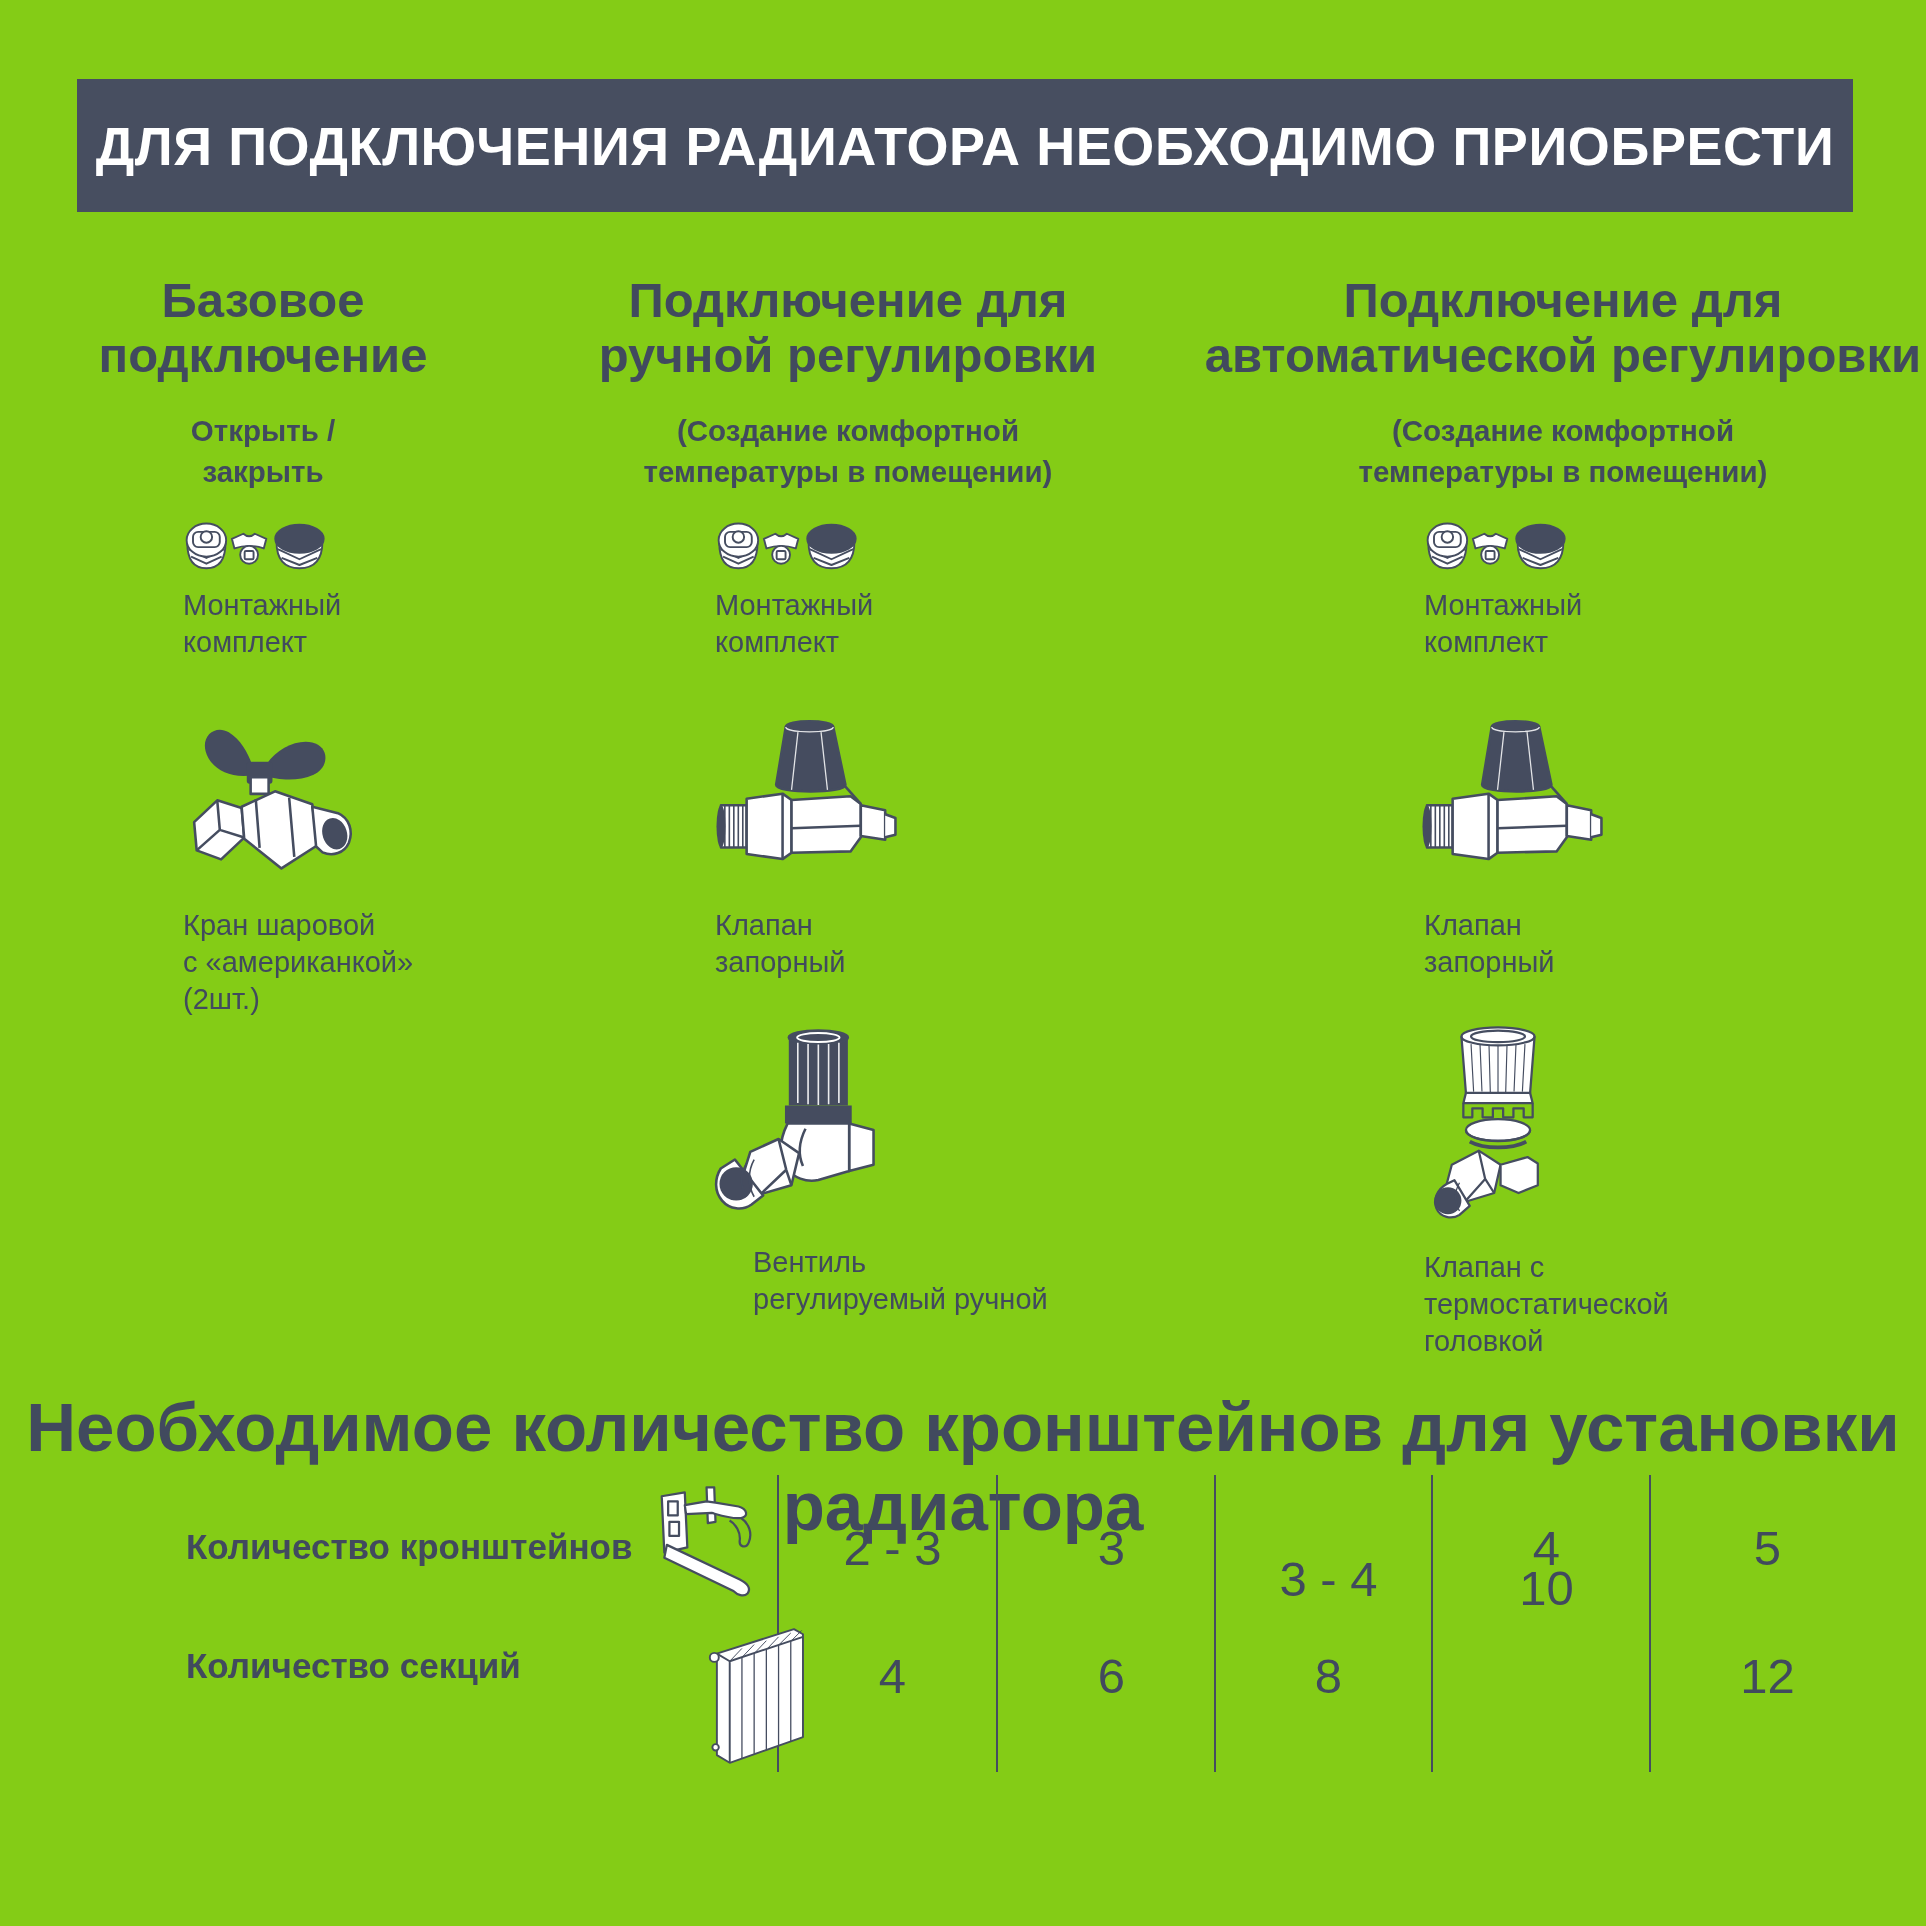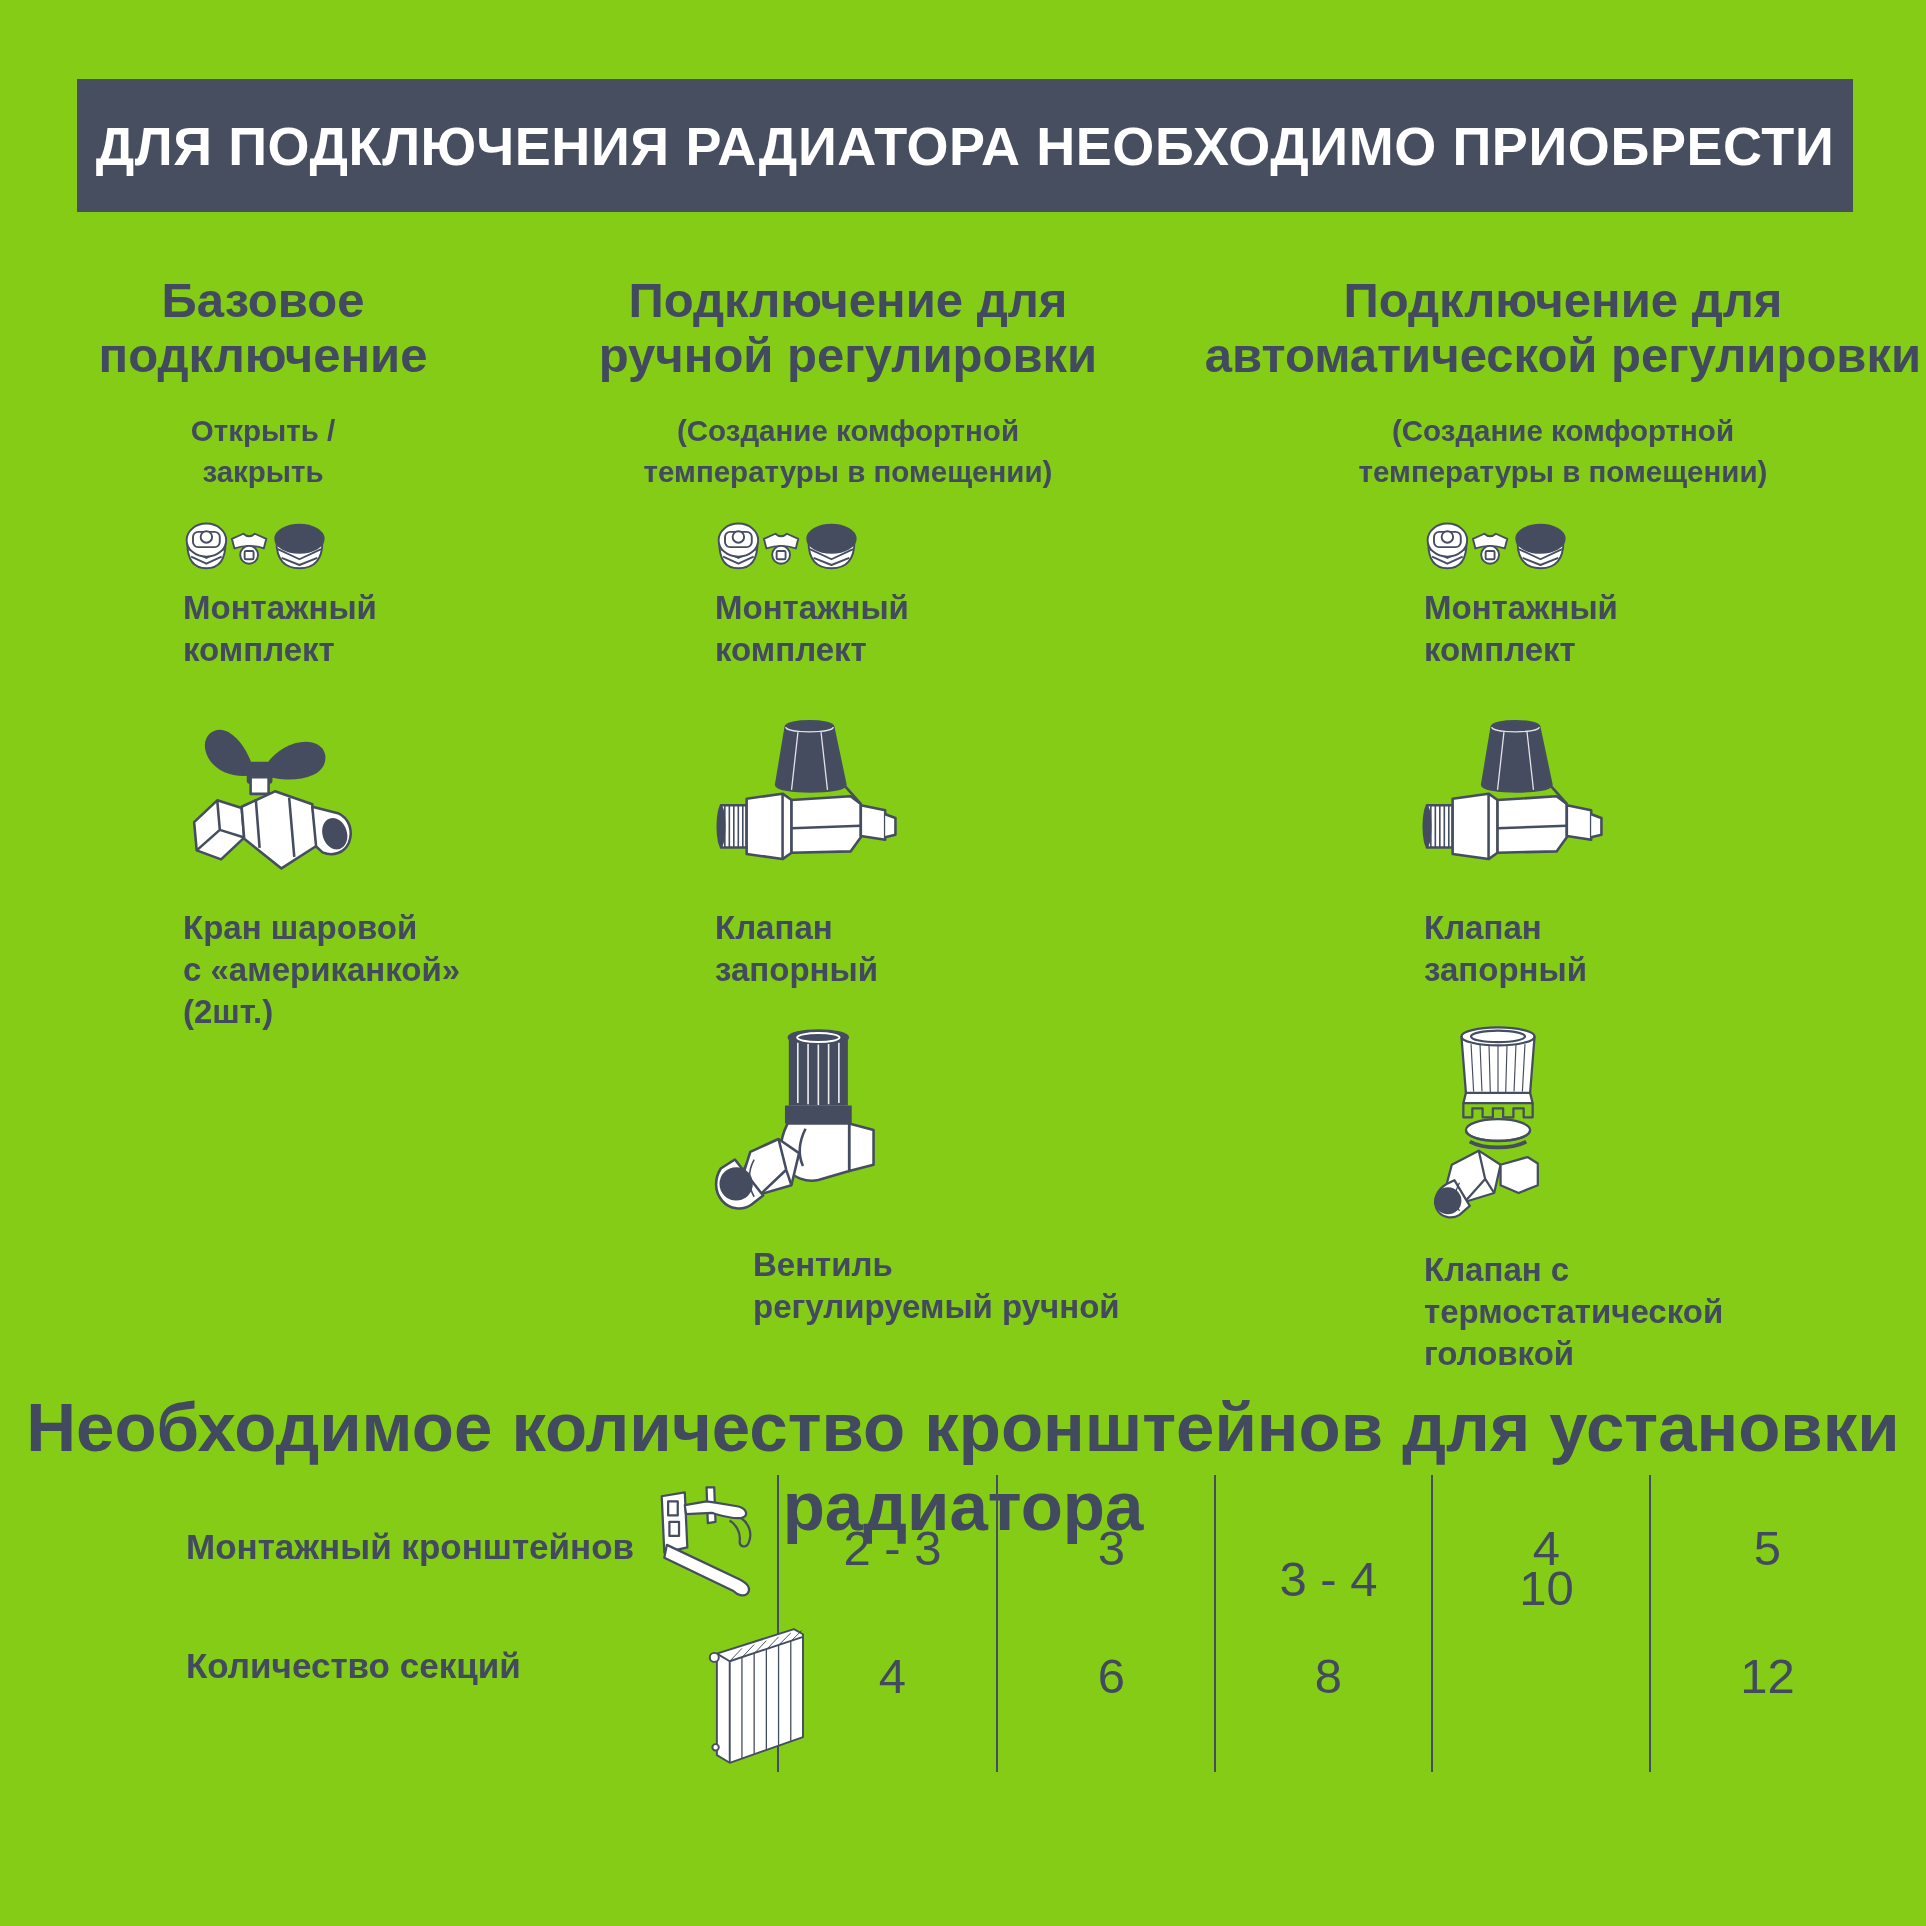--- a/index.html
+++ b/index.html
@@ -30,21 +30,21 @@
     margin:0;font-size:49px;line-height:1.12;font-weight:700;color:#414A5E;
   }
   .col-head .sub{
     margin-top:27px;font-size:29.5px;line-height:1.4;font-weight:700;color:#414A5E;
   }
   .head1{left:51px;top:273px;width:424px;}
   .head2{left:591px;top:273px;width:514px;}
   .head3{left:1181px;top:273px;width:764px;}
 
   .item-label{
-    font-size:33px;line-height:1.27;font-weight:700;color:#414A5E;text-align:left;
+    font-size:29px;line-height:1.27;font-weight:400;color:#414A5E;text-align:left;
   }
 
   
   .bottom-title{
     left:0;top:1388px;width:1926px;text-align:center;
     font-size:69px;font-weight:700;color:#414A5E;
   }
   .vline{width:1.9px;top:1475px;height:297px;background:#454D60;}
   .row-label{
     font-size:35px;font-weight:700;color:#414A5E;
@@ -265,21 +265,21 @@
 головкой</div>
 
   <div class="abs bottom-title">Необходимое количество кронштейнов для установки радиатора</div>
 
   <div class="abs vline" style="left:777px;"></div>
   <div class="abs vline" style="left:996px;"></div>
   <div class="abs vline" style="left:1214px;"></div>
   <div class="abs vline" style="left:1431px;"></div>
   <div class="abs vline" style="left:1649px;"></div>
 
-  <div class="abs row-label" style="left:186px;top:1515px;height:64px;">Монтажный кронштейнов</div>
+  <div class="abs row-label" style="left:186px;top:1515px;height:64px;">Количество кронштейнов</div>
   <div class="abs" style="left:645px;top:1486px;">
     <svg width="125" height="112" viewBox="0 0 195 175">
       <g stroke="#454D60" stroke-width="3.5" fill="#fff" stroke-linejoin="round">
         <path d="M26,16 L62,10 L66,96 L30,104 Z"></path>
         <rect x="36" y="24" width="15" height="22"></rect>
         <rect x="38" y="56" width="15" height="22"></rect>
         <path d="M96,2 L108,2 L110,56 L98,58 Z"></path>
         <path d="M62,30 L96,24 L110,26 L146,32 C160,36 162,48 150,50 C136,52 118,46 104,42 L64,44 Z"></path>
         <path d="M150,50 C162,58 168,74 162,88 C158,98 146,96 148,84 C149,72 142,60 132,54" fill="none"></path>
         <path d="M34,92 L148,146 C160,152 166,160 160,168 C154,174 144,170 138,164 L30,112 Z"></path>

